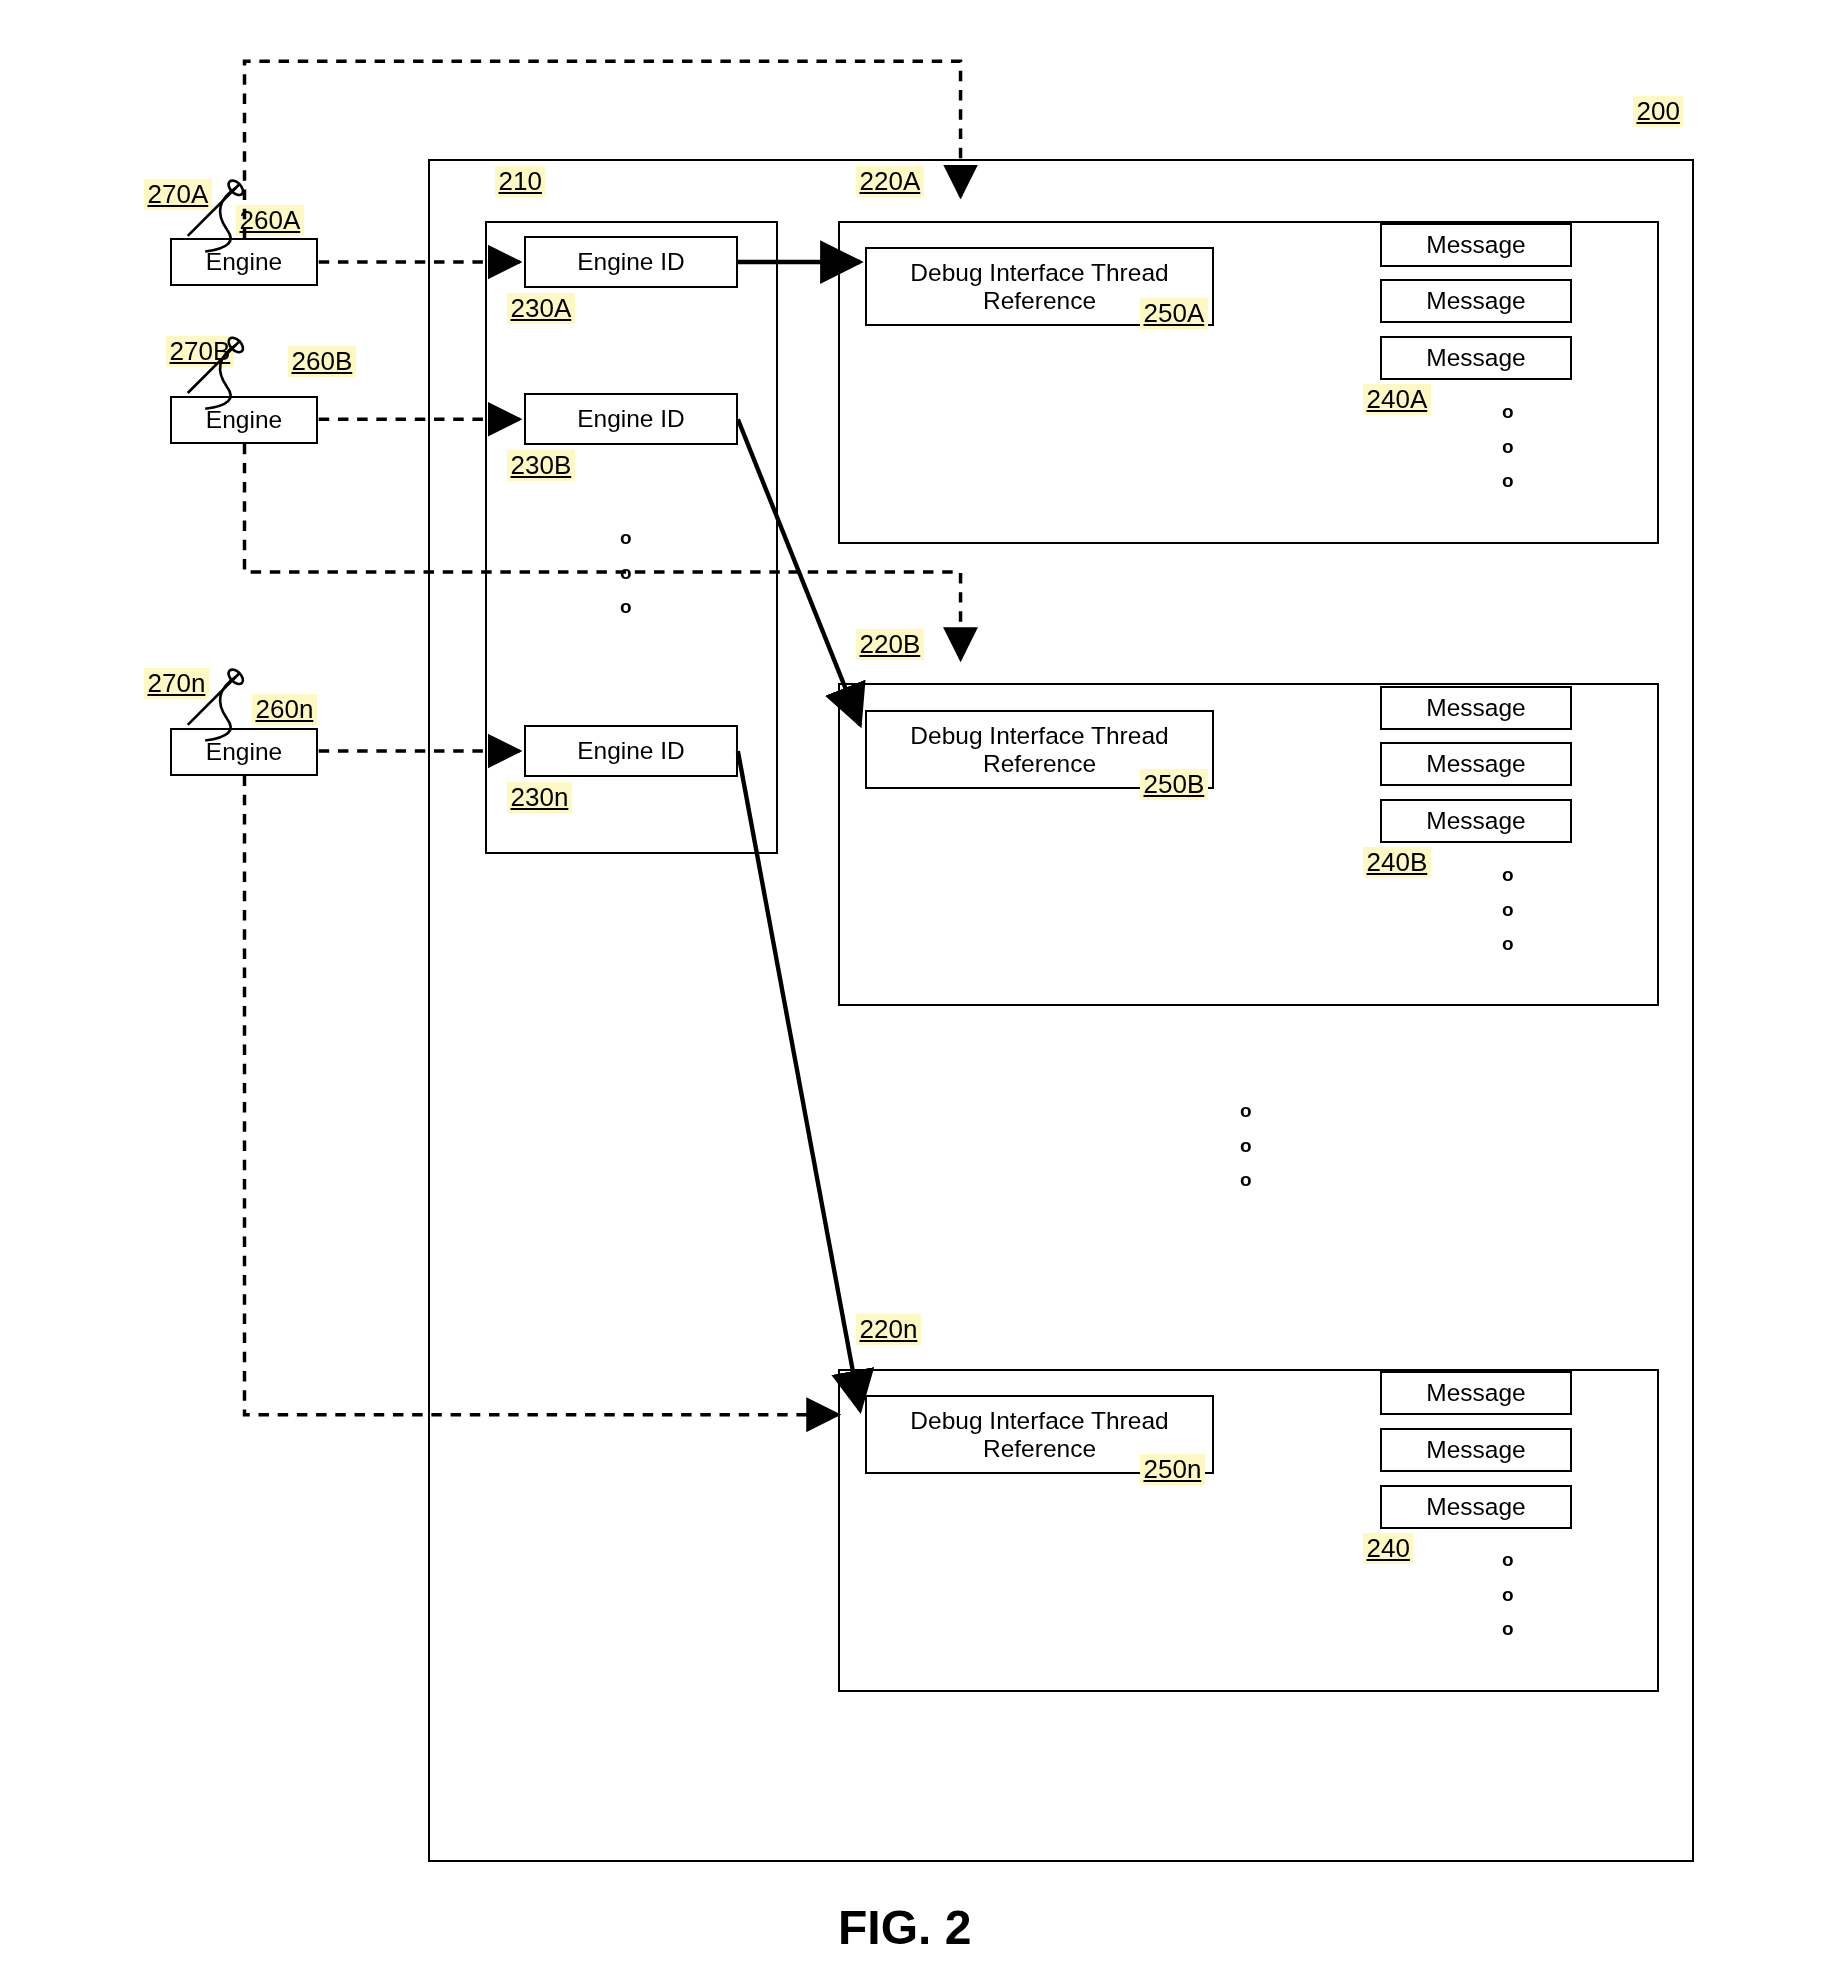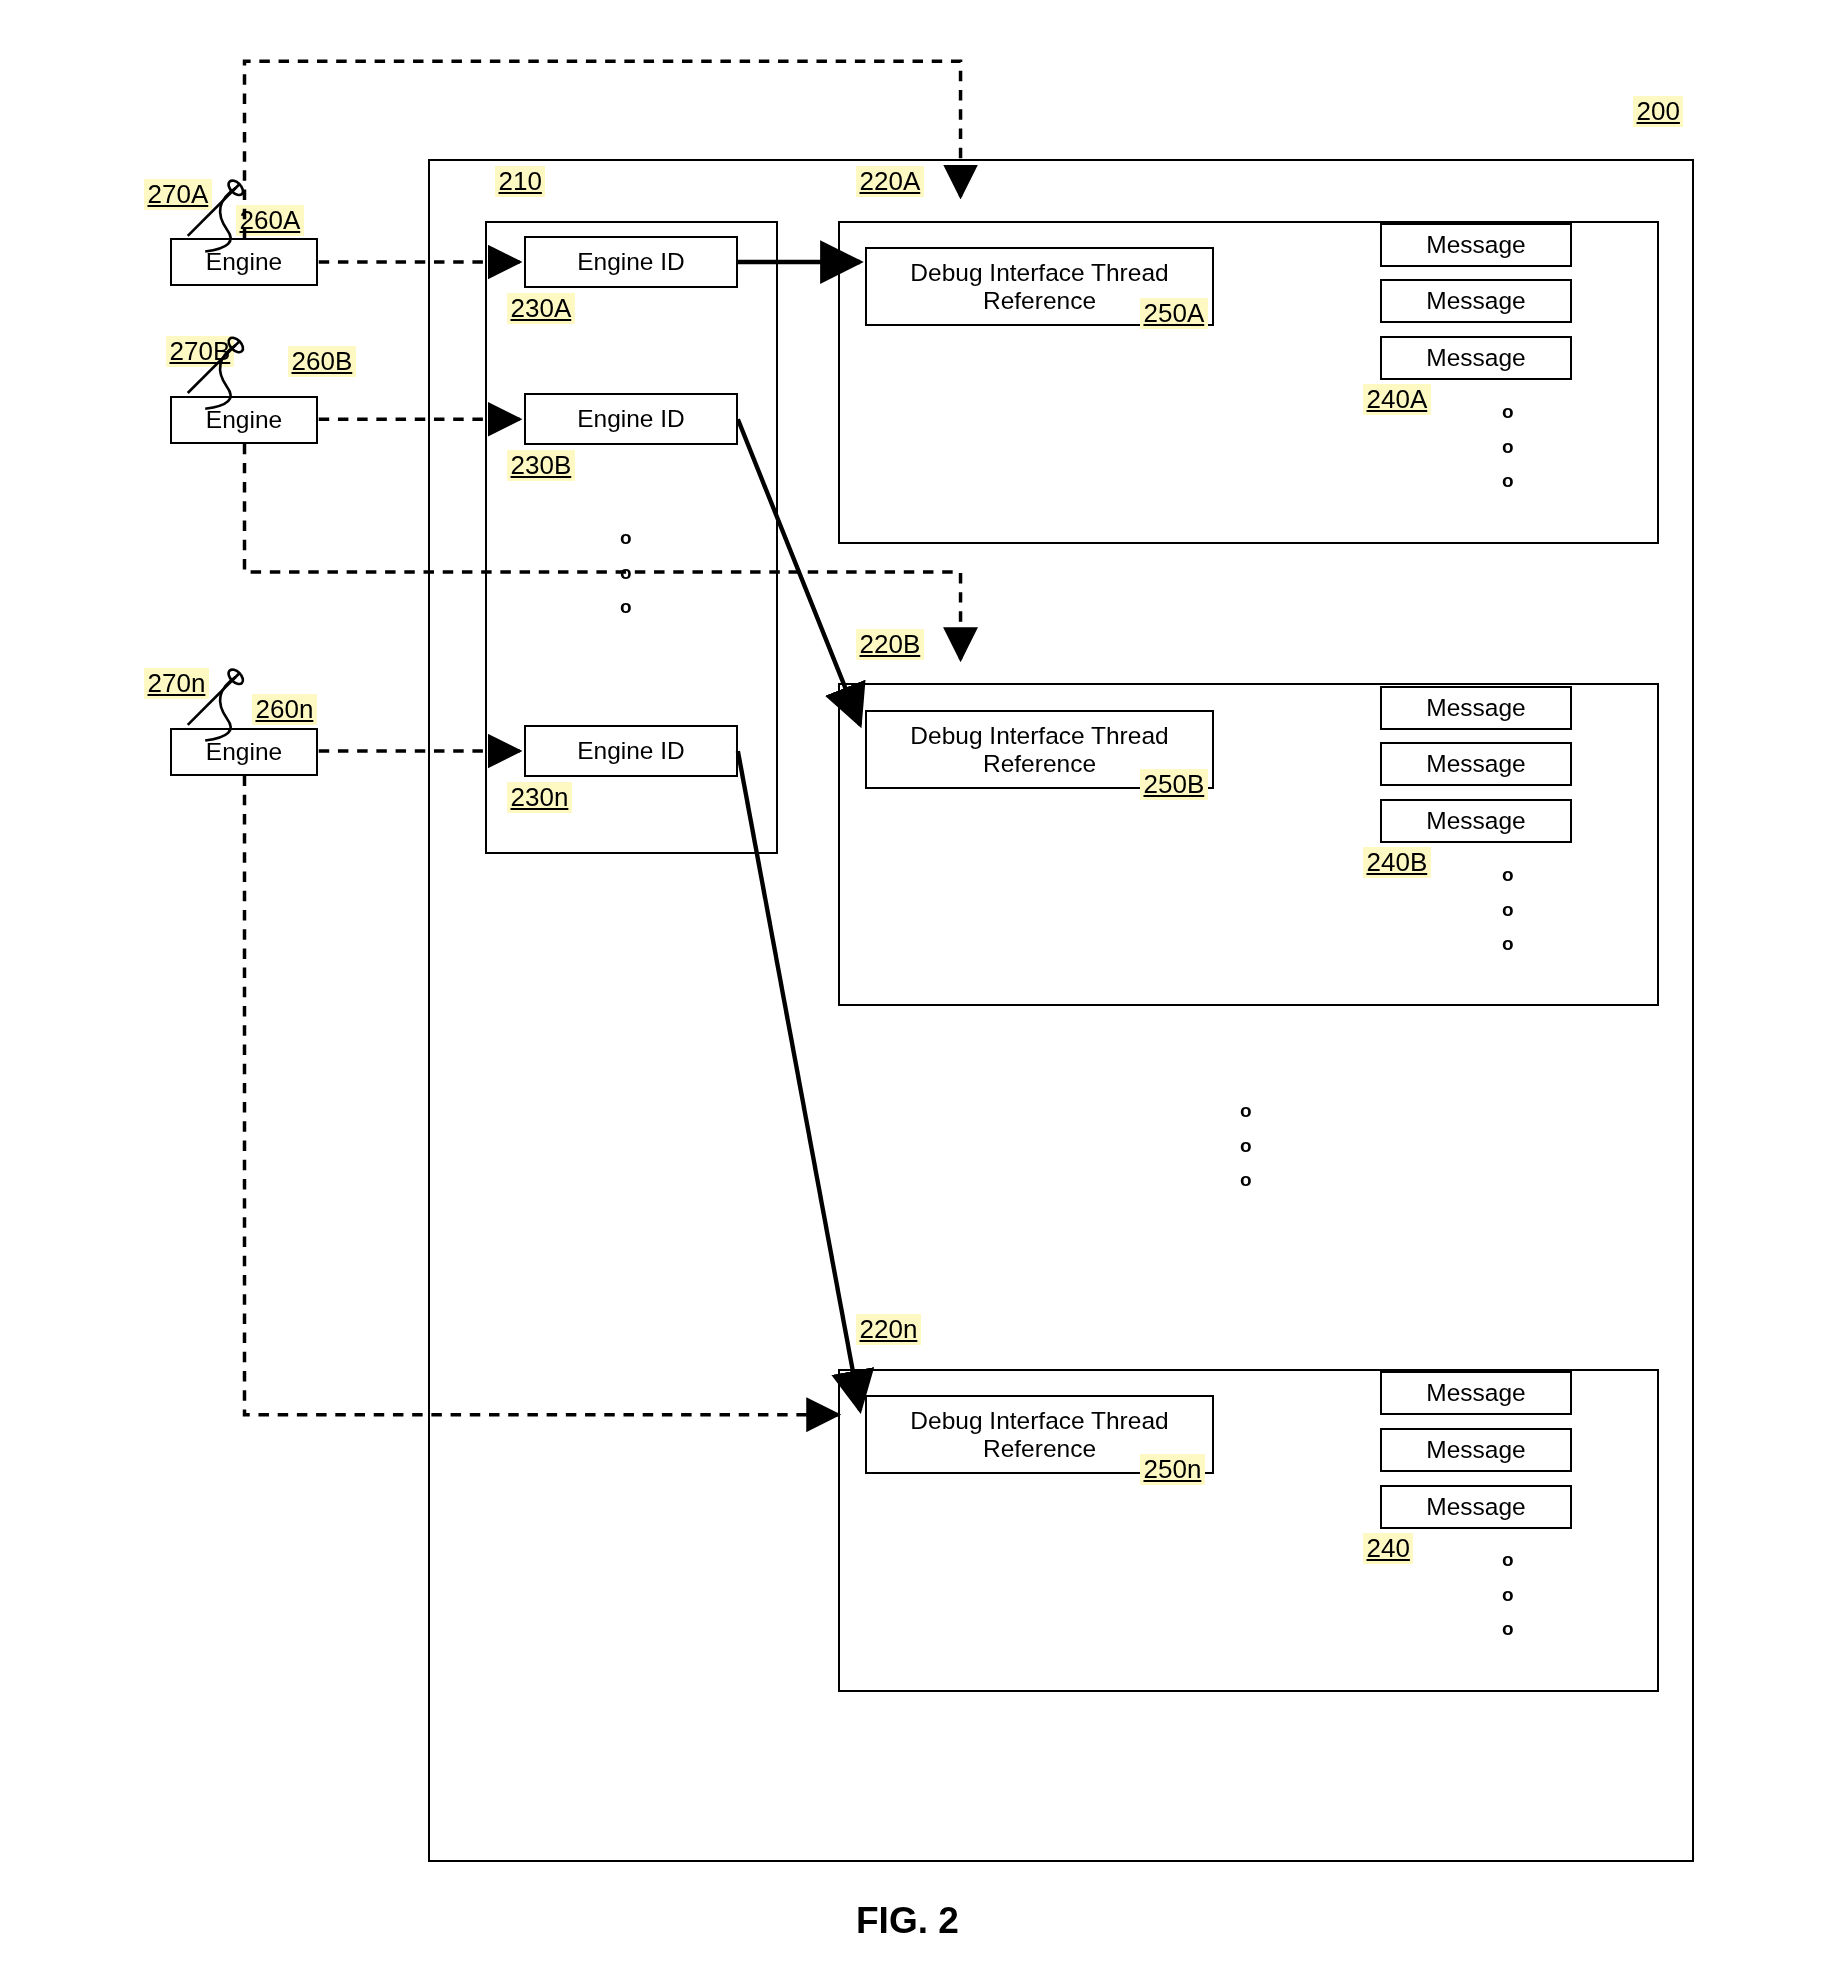--- a/index.html
+++ b/index.html
@@ -35,23 +35,22 @@
     border: 2.6px solid #000;
     background: #fff;
     display: flex;
     align-items: center;
     justify-content: center;
     font-size: 24.5px;
     box-sizing: border-box;
   }
   .caption {
     position: absolute;
-    font-size: 37px;
+    font-size: 48px;
     font-weight: bold;
-    margin-left: 18px;
   }
   .vdots {
     position: absolute;
     display: flex;
     flex-direction: column;
     align-items: center;
     gap: 15.7px;
   }
   .vdots span {
     font-size: 19px;

